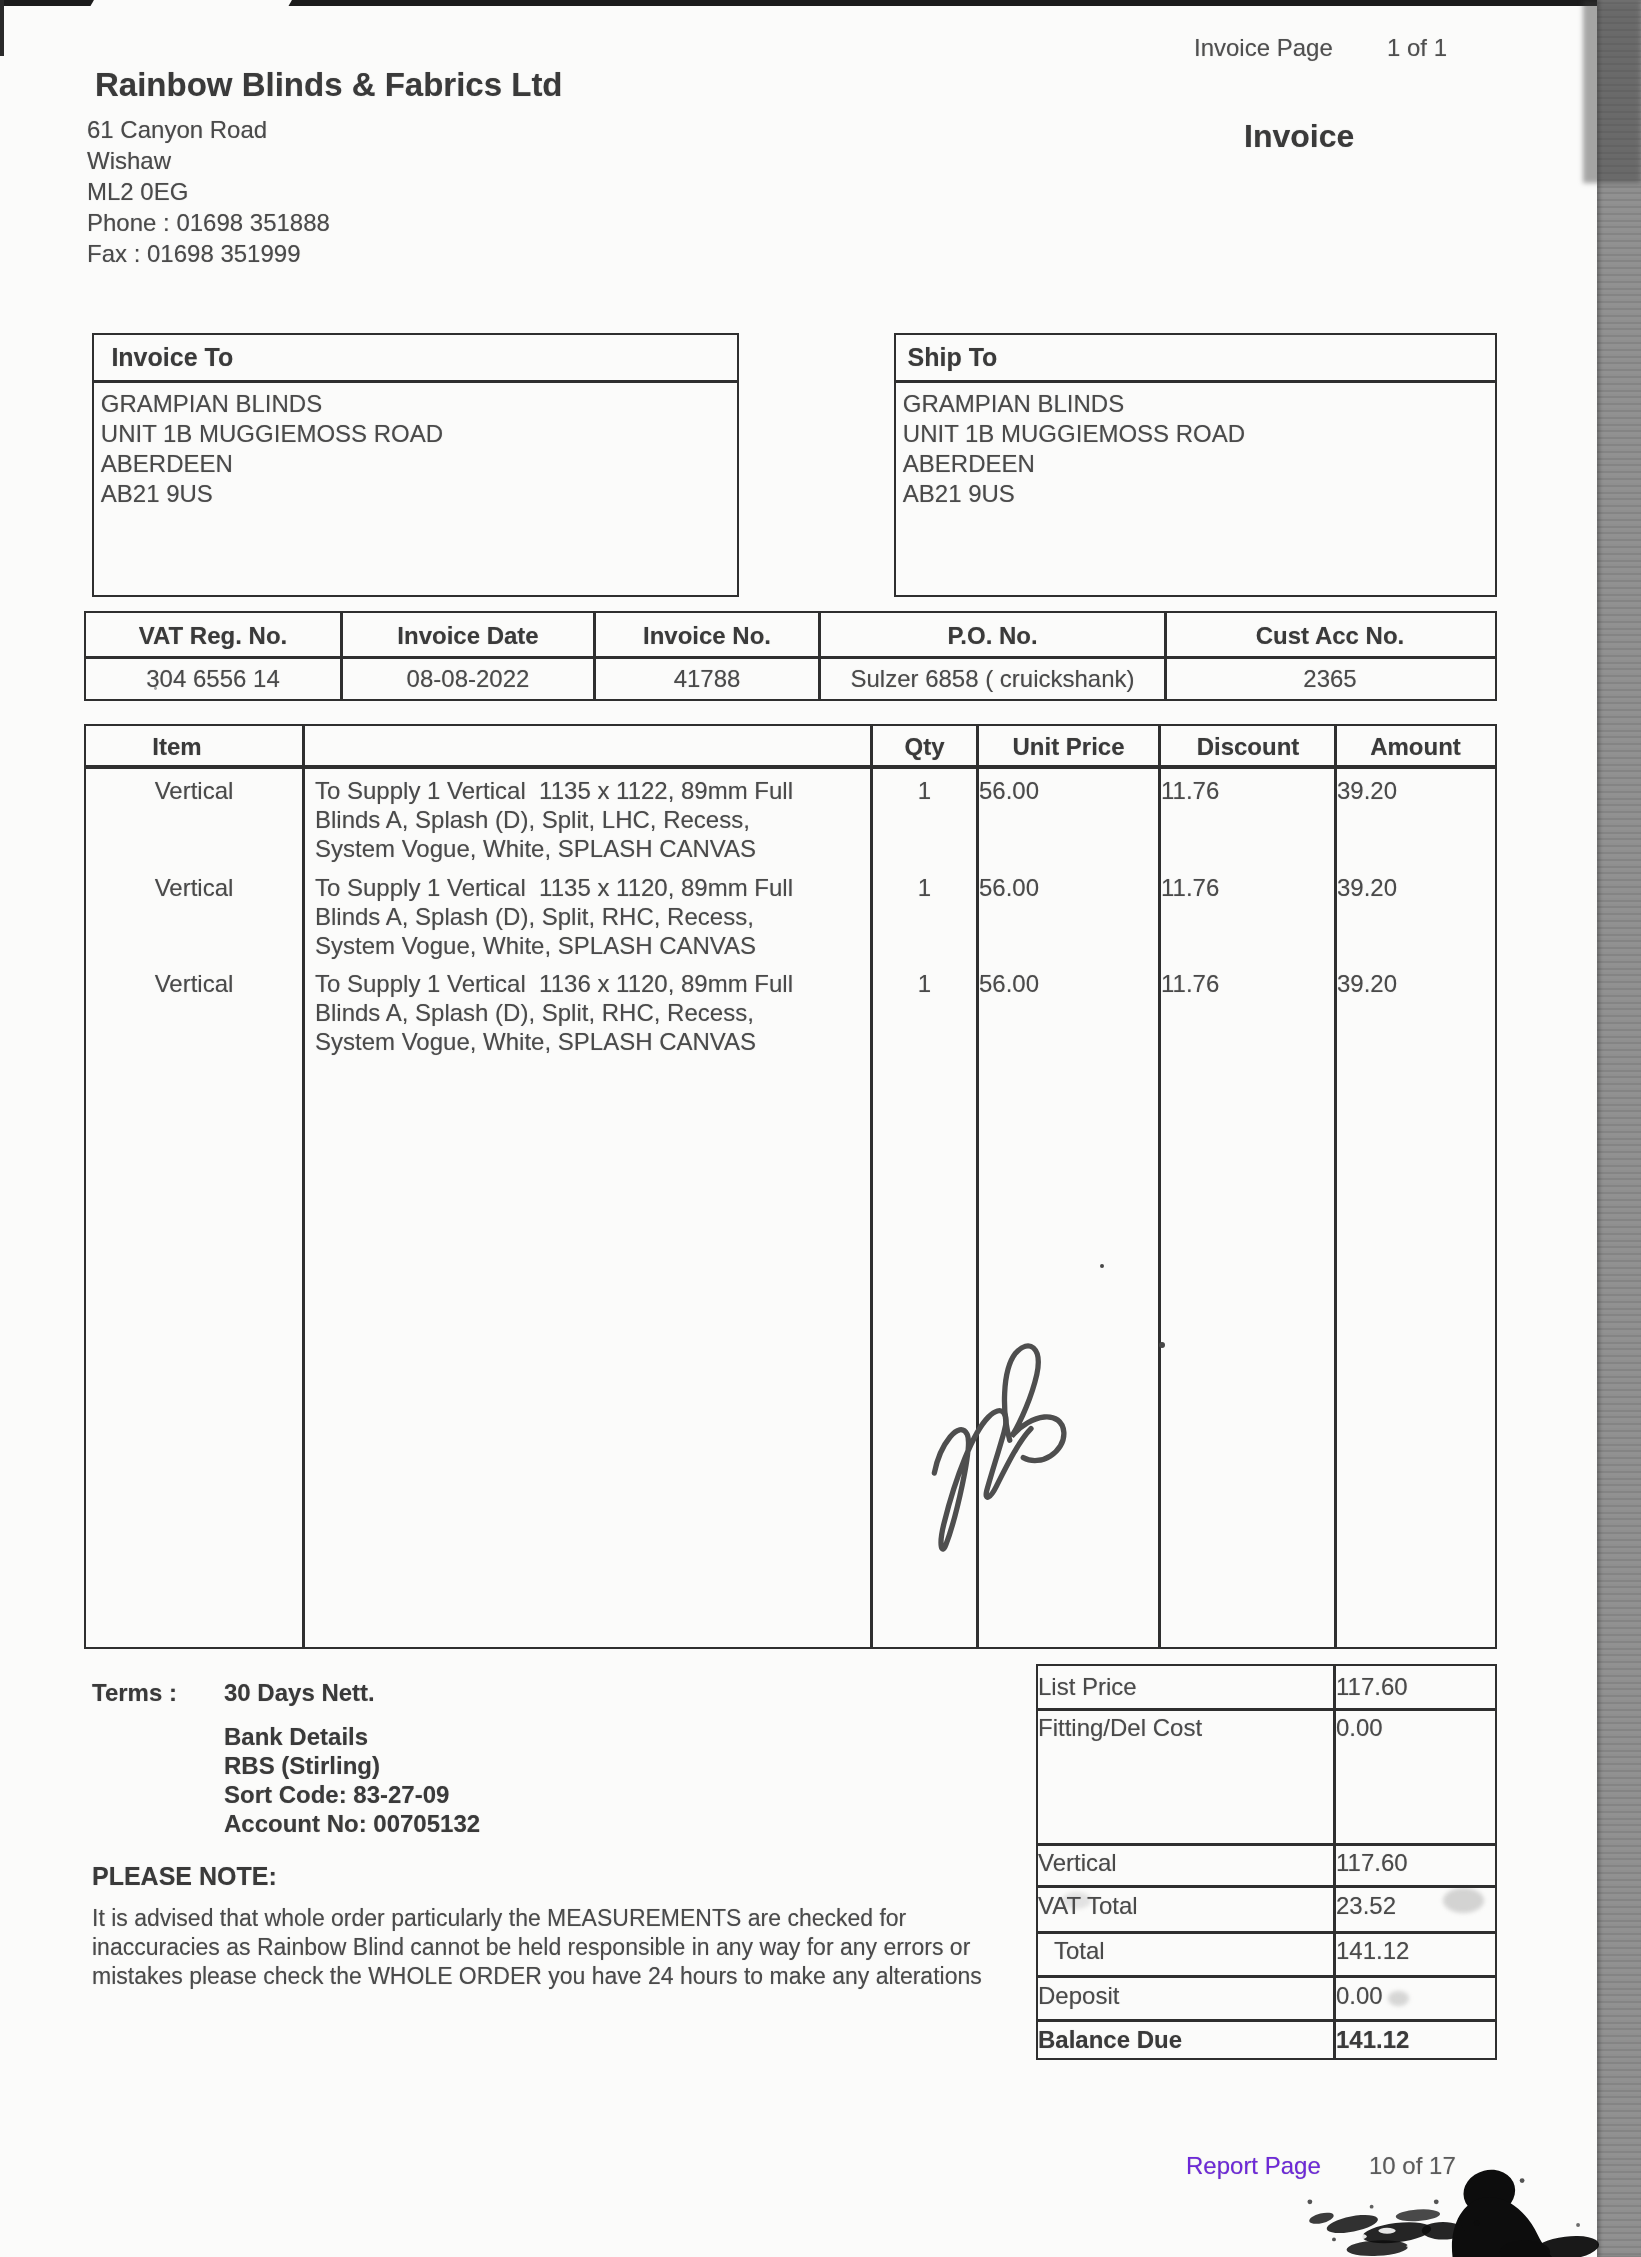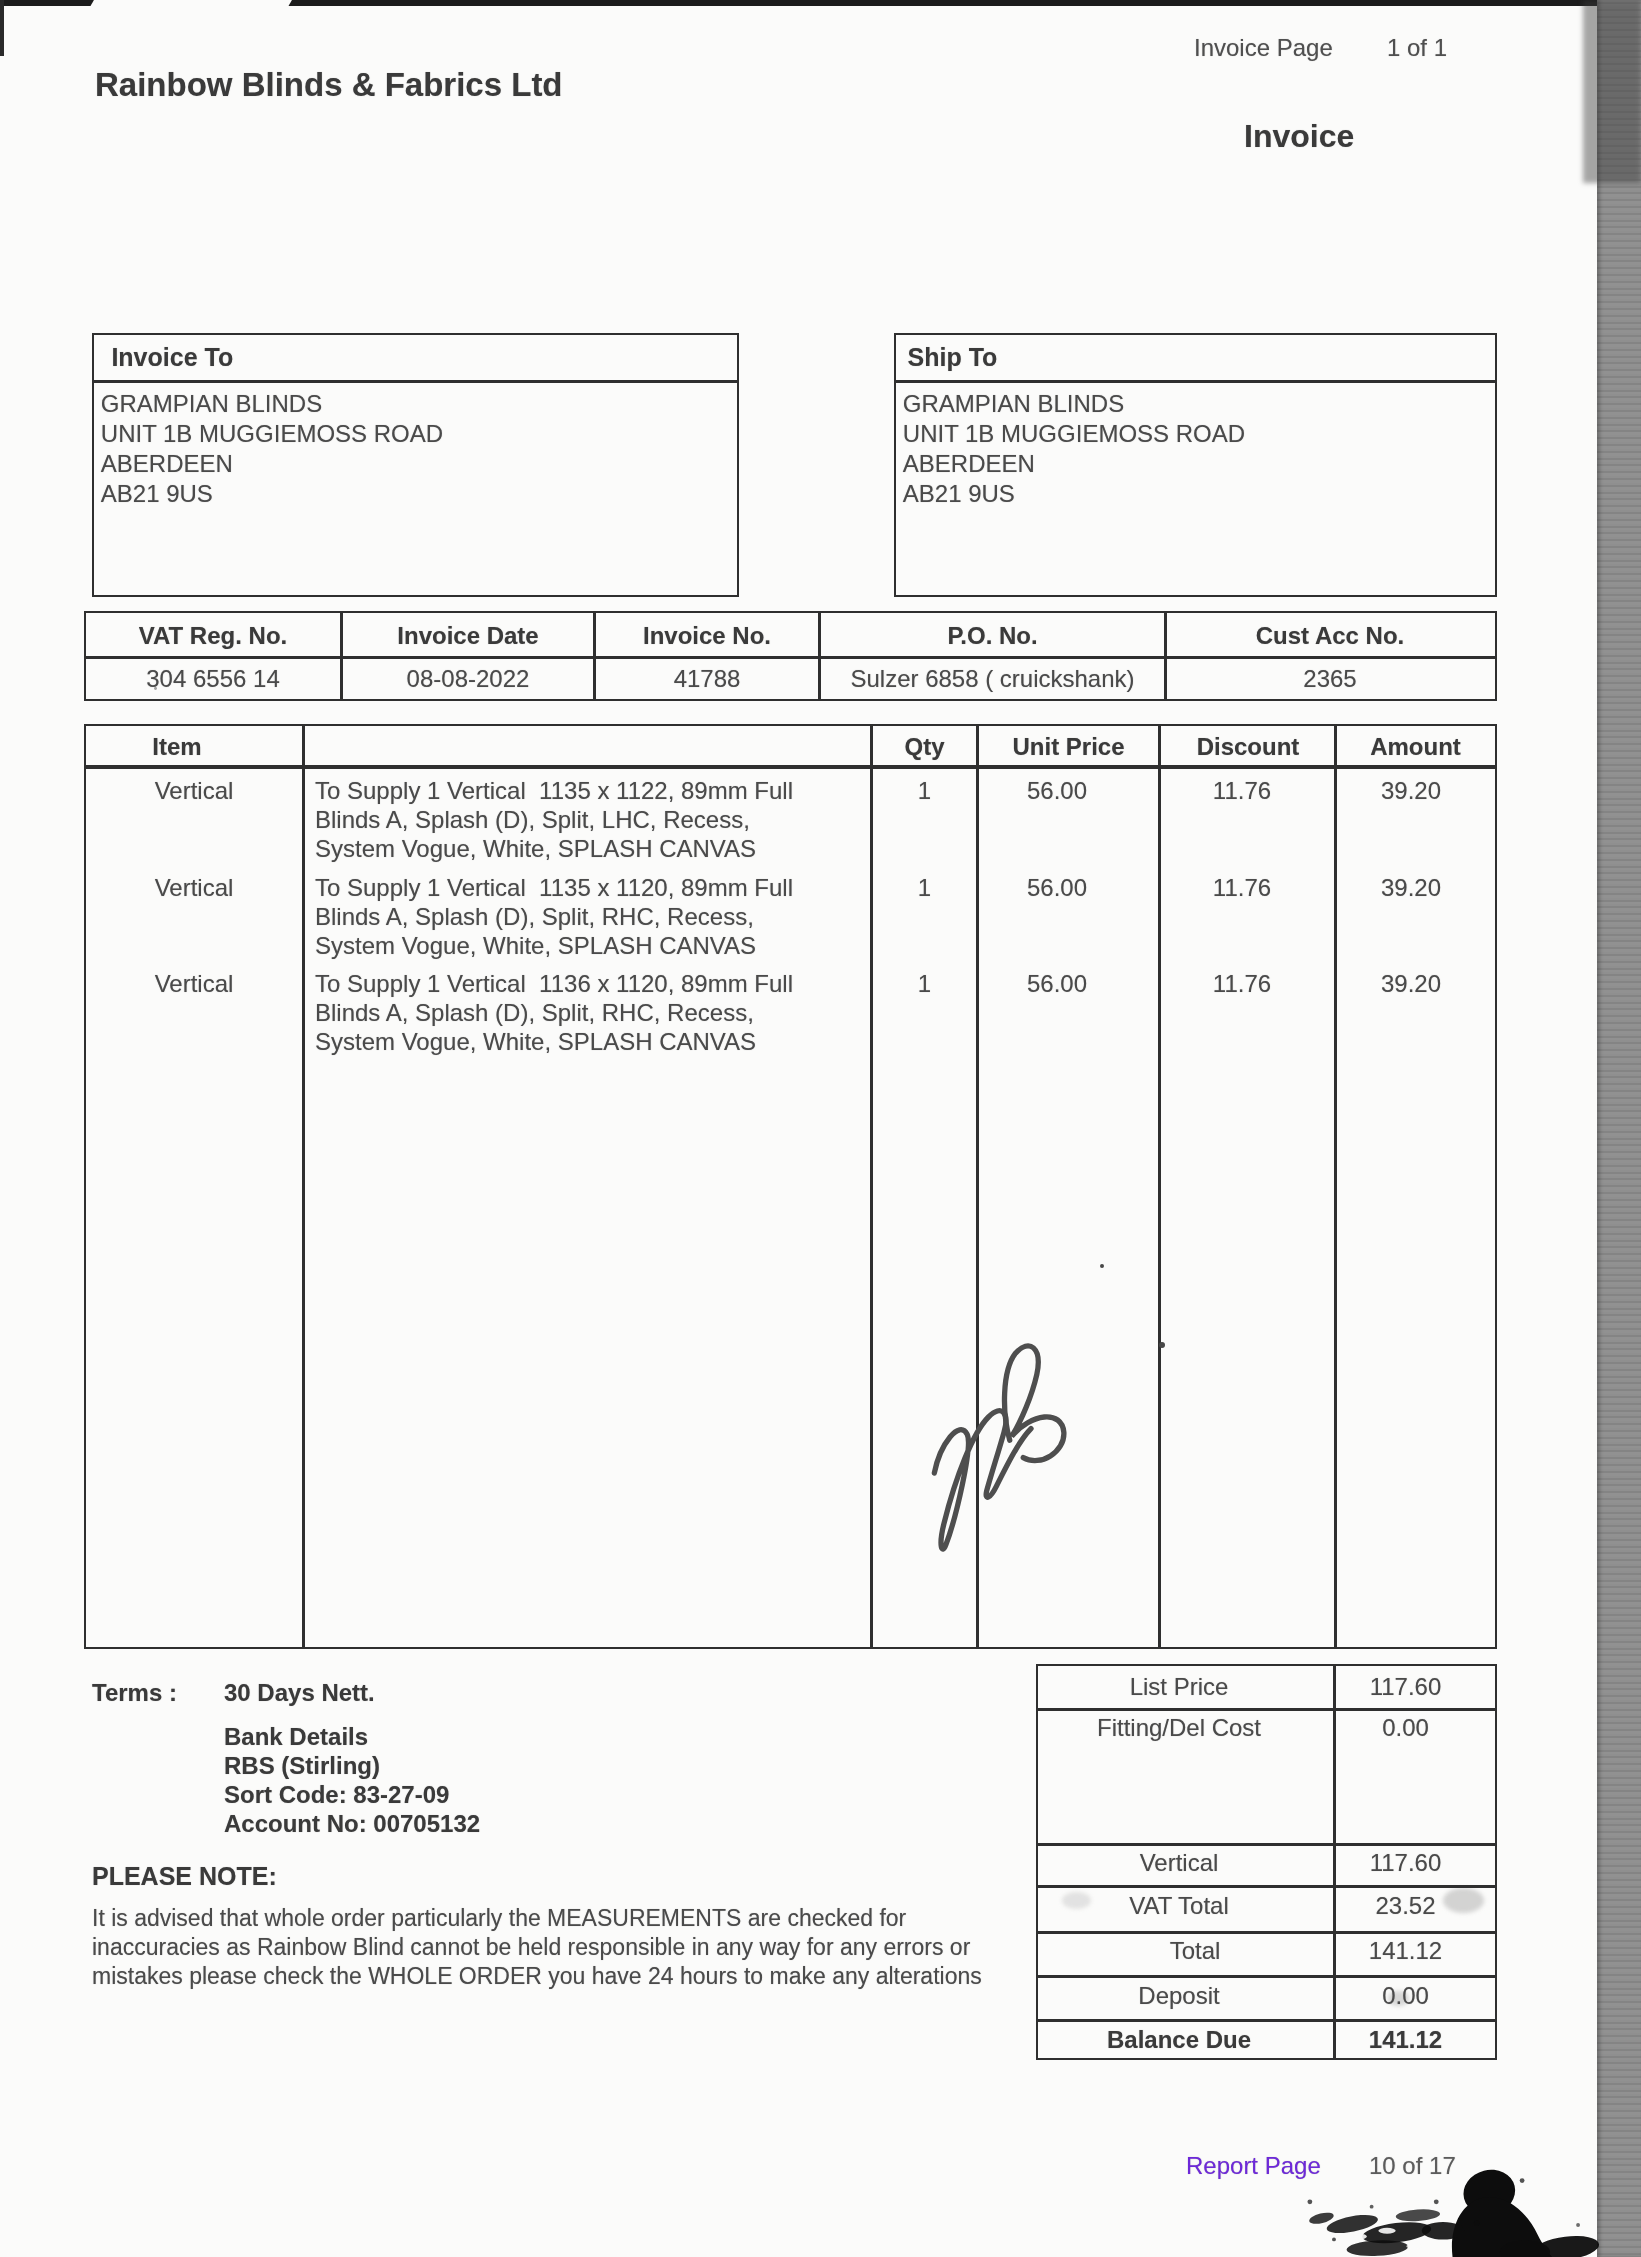--- a/index.html
+++ b/index.html
@@ -10,21 +10,21 @@
     color:#474747;
   }
   .abs{position:absolute;}
   .txt{font-size:24px;line-height:29px;color:#4a4a4a;text-shadow:0 0 1px rgba(90,90,90,.45);}
   .bold{font-weight:bold;color:#3a3a3a;}
   .ml{white-space:pre-wrap;}
   .box{border:2.9px solid #2f2f2f;}
   .hline{background:#2f2f2f;height:2.9px;}
   .vline{background:#2f2f2f;width:2.9px;}
   .cell{position:absolute;text-align:center;}
-  .num{text-align:center;}
+  .num{text-align:left;}
   .dot{position:absolute;background:#474747;border-radius:50%;}
   .smudge{position:absolute;border-radius:50%;filter:blur(1.9px);}
   
   .top-strip{position:absolute;left:0;top:0;width:1641px;height:5.8px;background:#1c1c1c;}
   .top-gap{position:absolute;left:92px;top:0;width:198px;height:6.8px;background:#fbfbfa;transform:skewX(-30deg);}
   .left-sliver{position:absolute;left:0;top:0;width:3.9px;height:56px;background:#2a2a2a;}
   .right-band{
     position:absolute;left:1597px;top:0;width:44px;height:2257px;
     background:repeating-linear-gradient(180deg,#8f8f8f 0 1.9px,#848484 1.9px 3.9px,#919191 3.9px 6.8px);
     box-shadow:inset 2.9px 0 3.9px rgba(0,0,0,.25);
@@ -36,20 +36,25 @@
 
 <div class="page">
 
   <div class="top-strip"></div>
   <div class="top-gap"></div>
   <div class="left-sliver"></div>
   <div class="right-band"></div>
   <div class="right-band-top"></div>
 
   <div class="abs txt bold" style="left:87px;top:66px;font-size:33px;line-height:37px;margin-left:8px;">Rainbow Blinds &amp; Fabrics Ltd</div>
+  <div class="abs txt ml" style="left:87px;top:114px;line-height:31px;">61 Canyon Road
+Wishaw
+ML2 0EG
+Phone : 01698 351888
+Fax : 01698 351999</div>
 
   <div class="abs txt" style="left:1194px;top:33px;color:#4f4f4f;">Invoice  Page</div>
   <div class="abs txt" style="left:1387px;top:33px;color:#4f4f4f;">1 of  1</div>
   <div class="abs txt bold" style="left:1244px;top:122px;font-size:32px;">Invoice</div>
 
   <div class="abs box" style="left:92px;top:333px;width:643px;height:260px;">
     <div class="abs txt bold" style="left:17.4px;top:7.7px;font-size:25px;">Invoice To</div>
     <div class="abs hline" style="left:0;top:45px;width:100%;"></div>
     <div class="abs txt ml" style="left:6.8px;top:54px;line-height:30px;">GRAMPIAN BLINDS
 UNIT 1B MUGGIEMOSS ROAD

